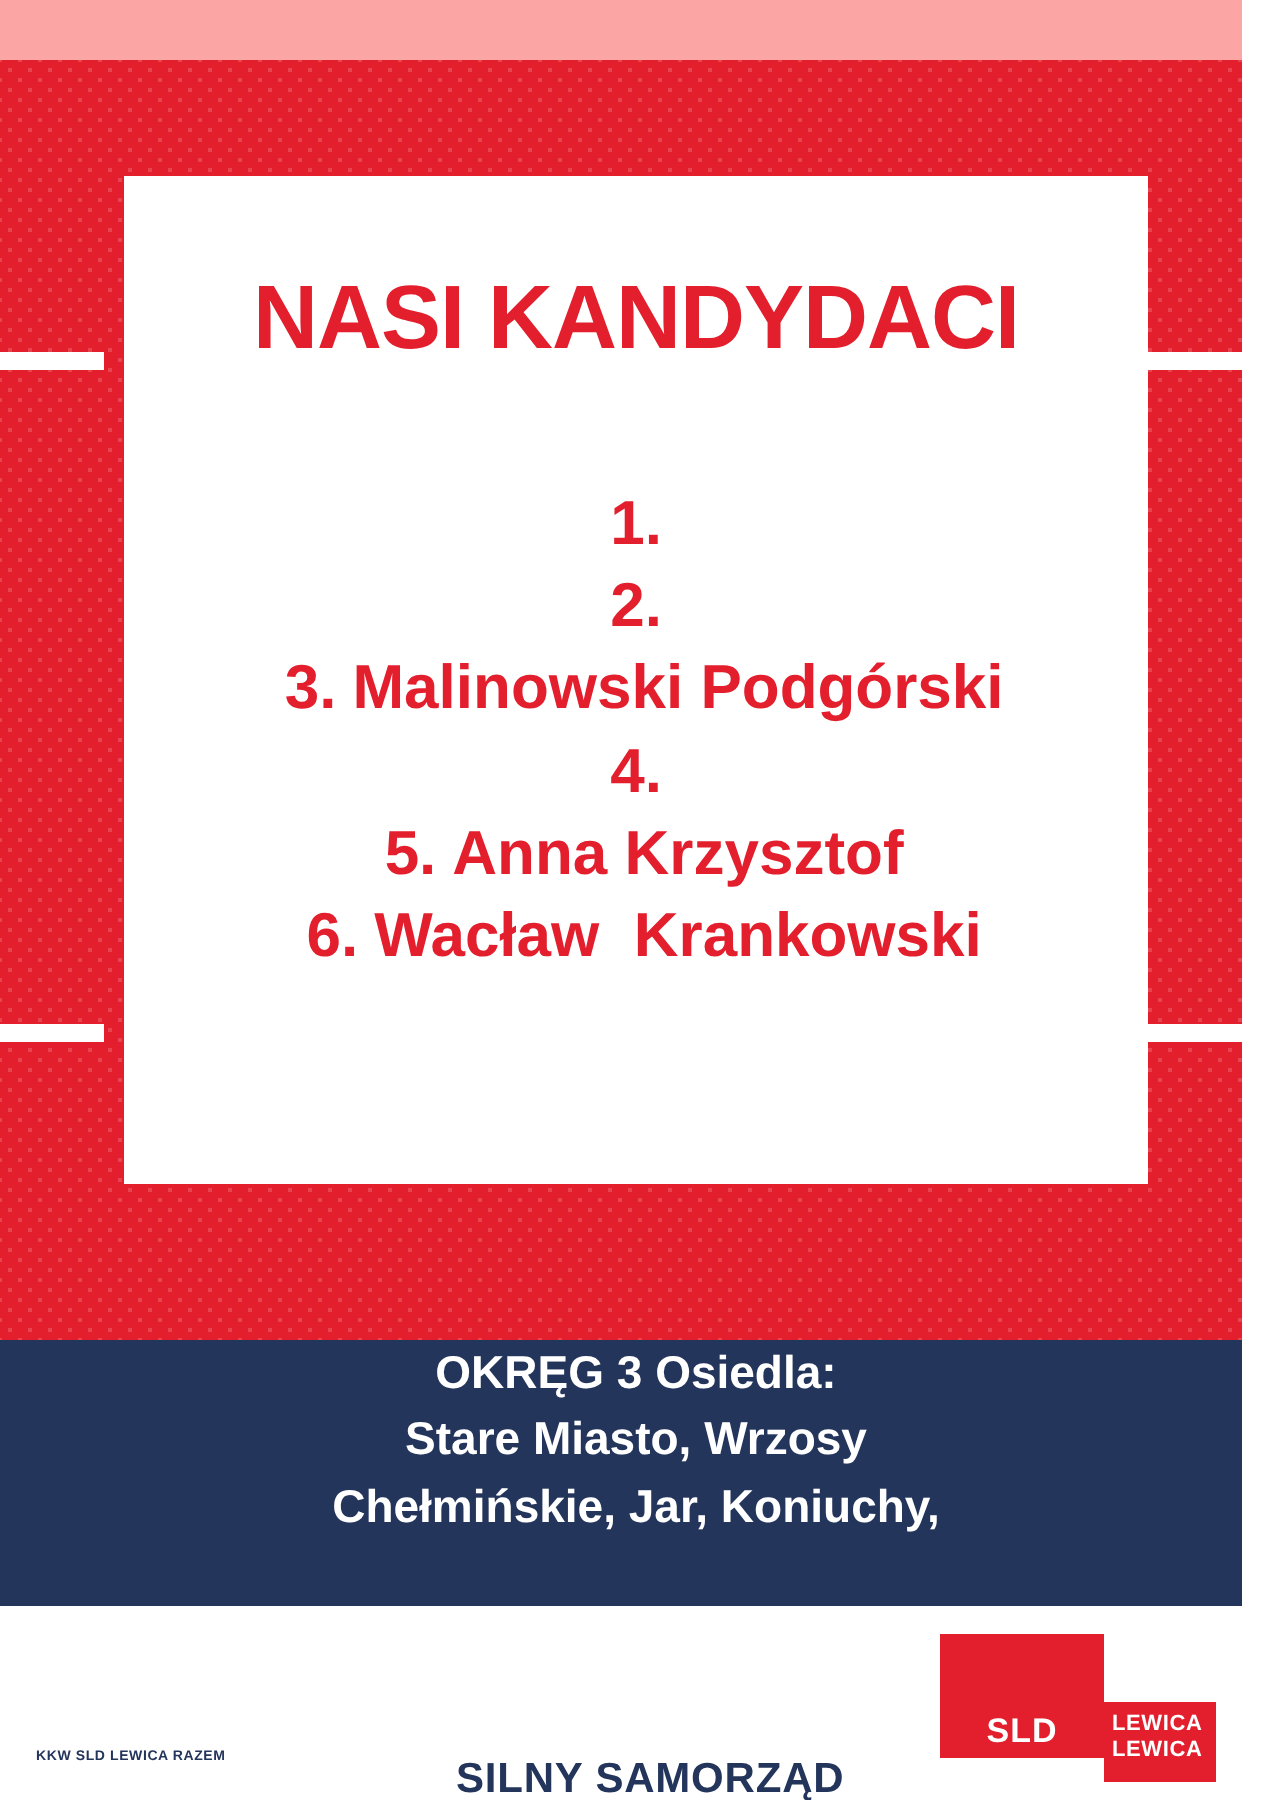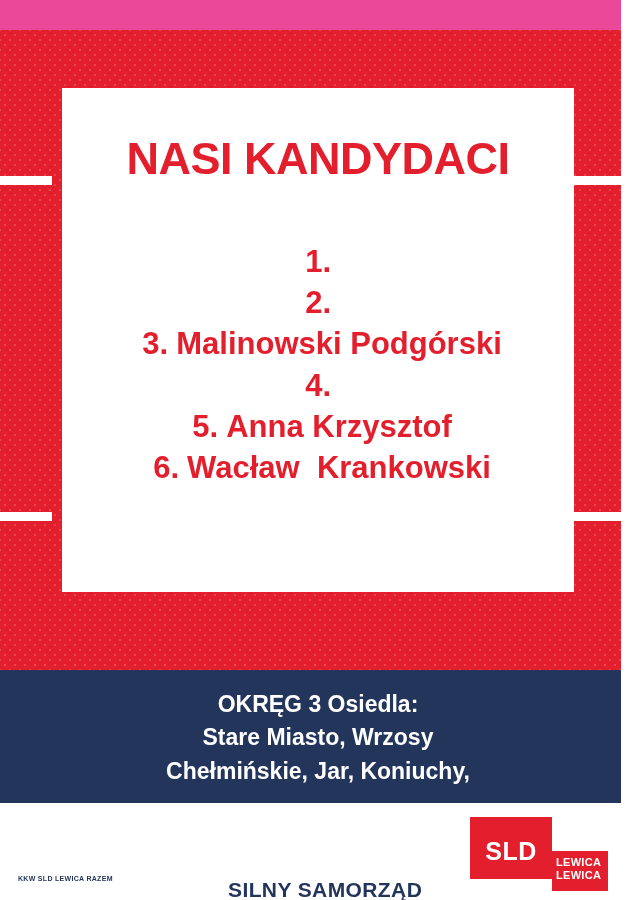--- a/index.html
+++ b/index.html
@@ -8,21 +8,21 @@
     background: #ffffff;
   }
   body {
     font-family: "Liberation Sans", sans-serif;
   }
   .poster {
     position: relative;
     width: 621px;
     height: 900px;
     overflow: hidden;
-    background: #ec4899;
+    background: #fca5a5;
   }
 
   
   .red-field {
     position: absolute;
     left: 0;
     top: 30px;
     width: 636px;
     height: 640px;
     background-color: #e31f2d;
@@ -92,21 +92,20 @@
   .navy-band {
     position: absolute;
     left: 0;
     top: 670px;
     width: 636px;
     height: 133px;
     background: #24355c;
     z-index: 2;
   }
   .band-inner {
-    padding-top: 18px;
     text-align: center;
     color: #ffffff;
   }
   .band-line {
     font-size: 23px;
     font-weight: bold;
     line-height: 1.45;
     white-space: pre;
   }
 
@@ -155,24 +154,24 @@
     width: 82px; height: 62px;
     background: #e31f2d;
   }
   .logo-sld {
     position: absolute;
     left: 0; top: 0;
     width: 82px; height: 62px;
     display: flex;
     align-items: flex-end;
     justify-content: center;
-    padding-bottom: 13px;
+    padding-bottom: 3px;
     box-sizing: border-box;
     color: #ffffff;
-    font-size: 25px;
+    font-size: 17px;
     font-weight: bold;
     letter-spacing: 0.5px;
   }
   .logo-right {
     position: absolute;
     left: 82px;
     top: 34px;
     width: 56px;
     height: 40px;
     background: #e31f2d;

